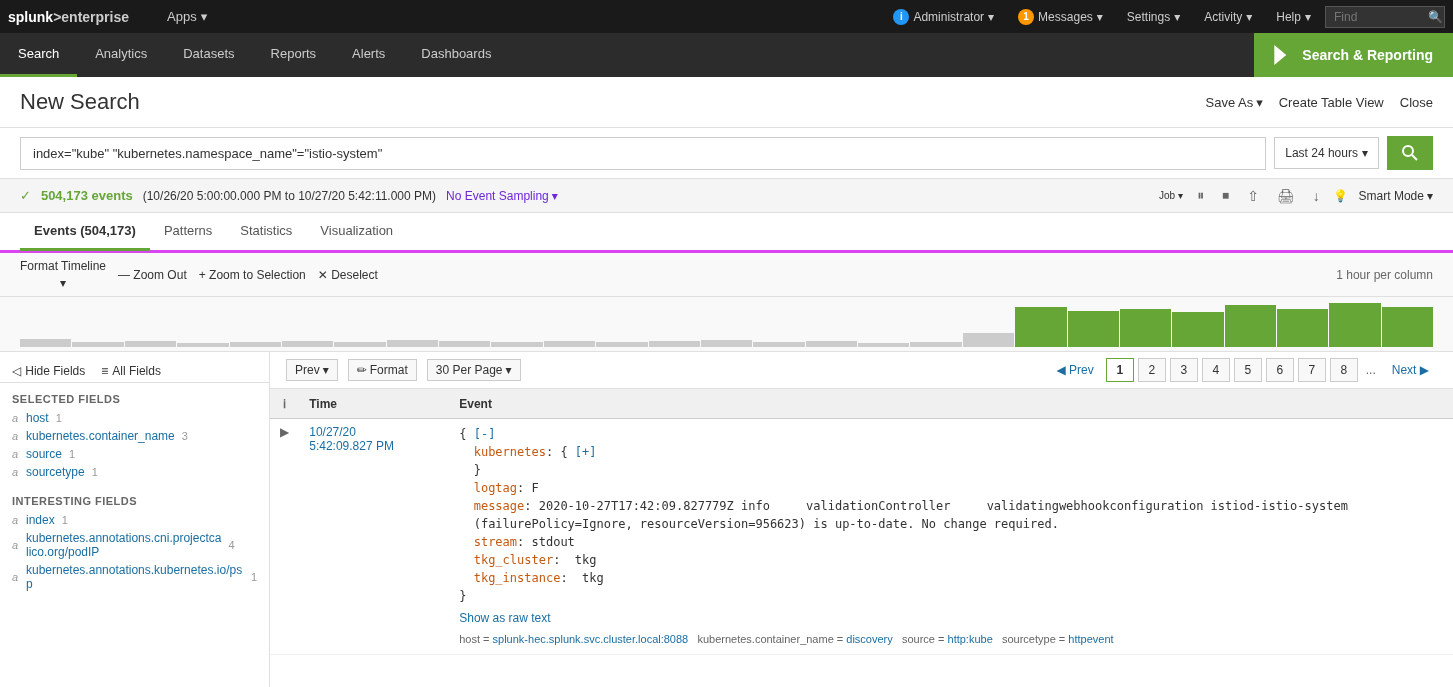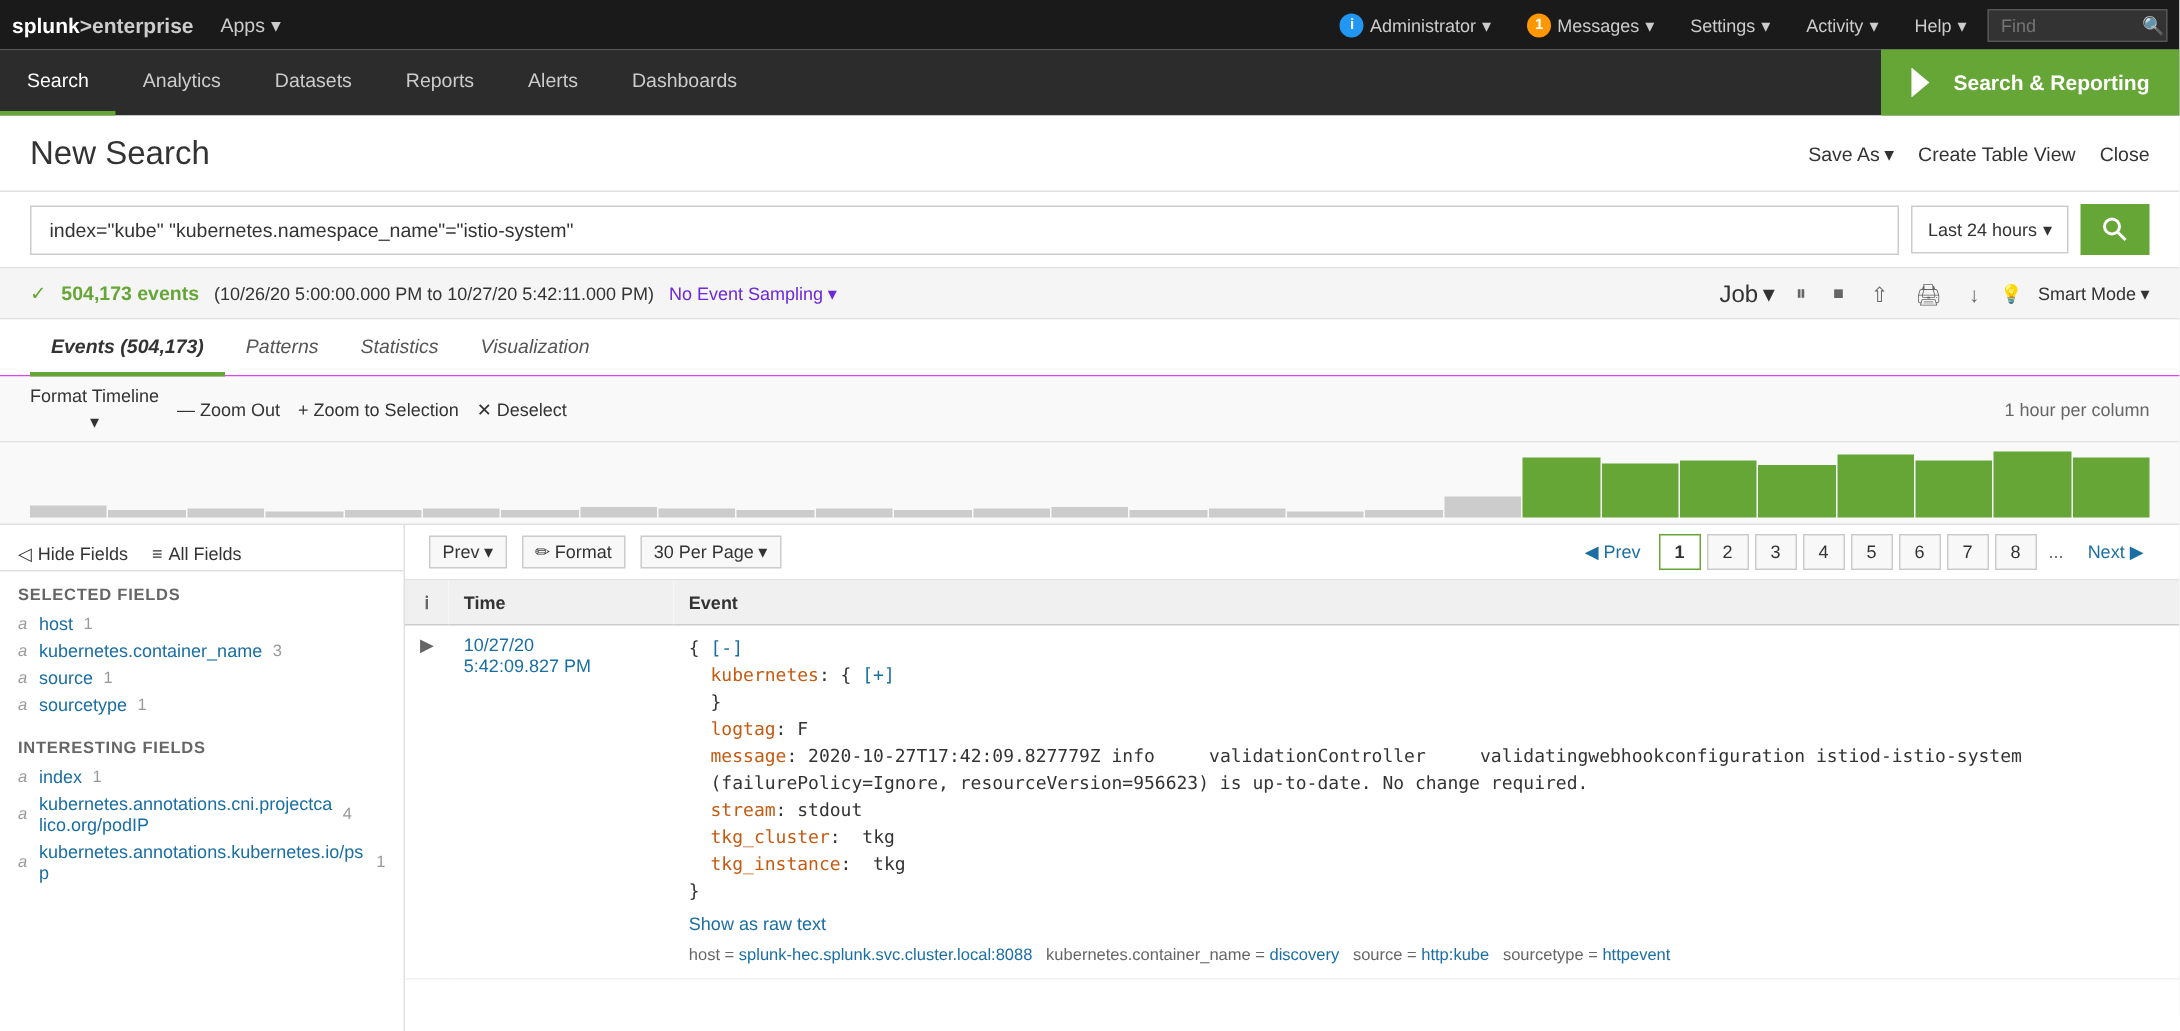--- a/index.html
+++ b/index.html
@@ -11,21 +11,21 @@
       display: flex;
       align-items: center;
       height: 33px;
       padding: 0 8px;
       gap: 4px;
     }
     .splunk-logo {
       color: #65a637;
       font-weight: bold;
       font-size: 14px;
-      margin-right: 4px;
+      margin-right: 24px;
       white-space: nowrap;
     }
     .splunk-logo span { color: #fff; }
     .top-nav-item {
       color: #ccc;
       font-size: 13px;
       padding: 4px 10px;
       cursor: pointer;
       display: flex;
       align-items: center;
@@ -225,25 +225,25 @@
       align-items: center;
       gap: 3px;
     }
     .status-right {
       margin-left: auto;
       display: flex;
       align-items: center;
       gap: 10px;
     }
     .job-btn {
-      font-size: 16px;
-      color: #333;
-      cursor: pointer;
-      display: flex;
-      align-items: flex-end;
+      font-size: 10px;
+      color: #333;
+      cursor: pointer;
+      display: flex;
+      align-items: flex-start;
       gap: 3px;
     }
     .status-icon-btn {
       cursor: pointer;
       color: #666;
       font-size: 14px;
       padding: 2px 4px;
     }
     .smart-mode-btn {
       font-size: 12px;
@@ -253,22 +253,21 @@
       align-items: center;
       gap: 3px;
     }
 
     
     .tabs-bar {
       background: #fff;
       display: flex;
       align-items: flex-start;
       padding: 0 20px;
-      border-bottom: 1px solid #d946ef;
-      font-style: italic;
+      border-bottom: 3px solid #d946ef;
     }
     .tab-item {
       padding: 10px 14px;
       cursor: pointer;
       font-size: 13px;
       color: #555;
       border-bottom: 3px solid transparent;
       margin-bottom: -1px;
     }
     .tab-item.active {

